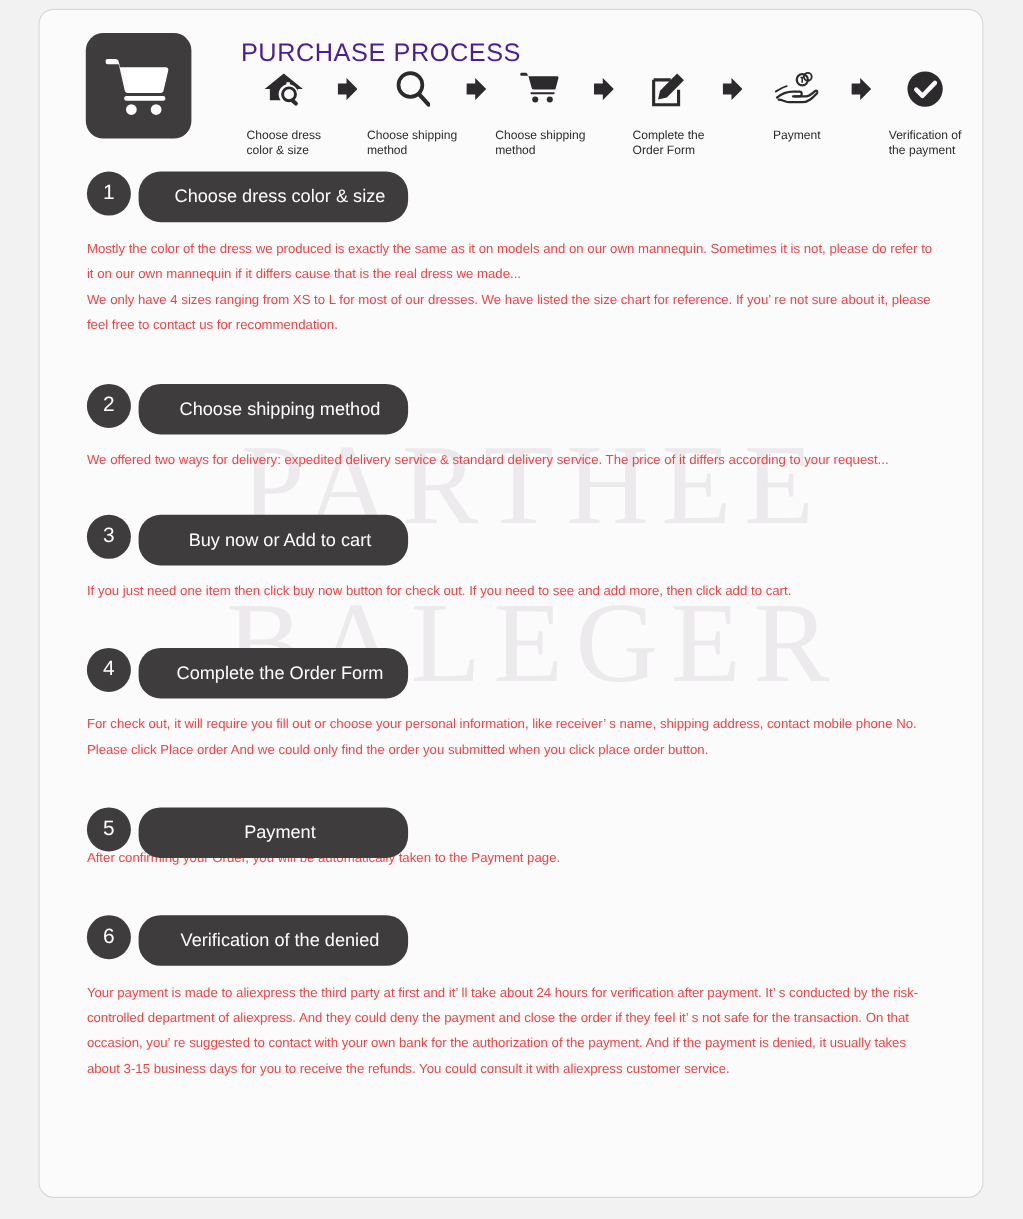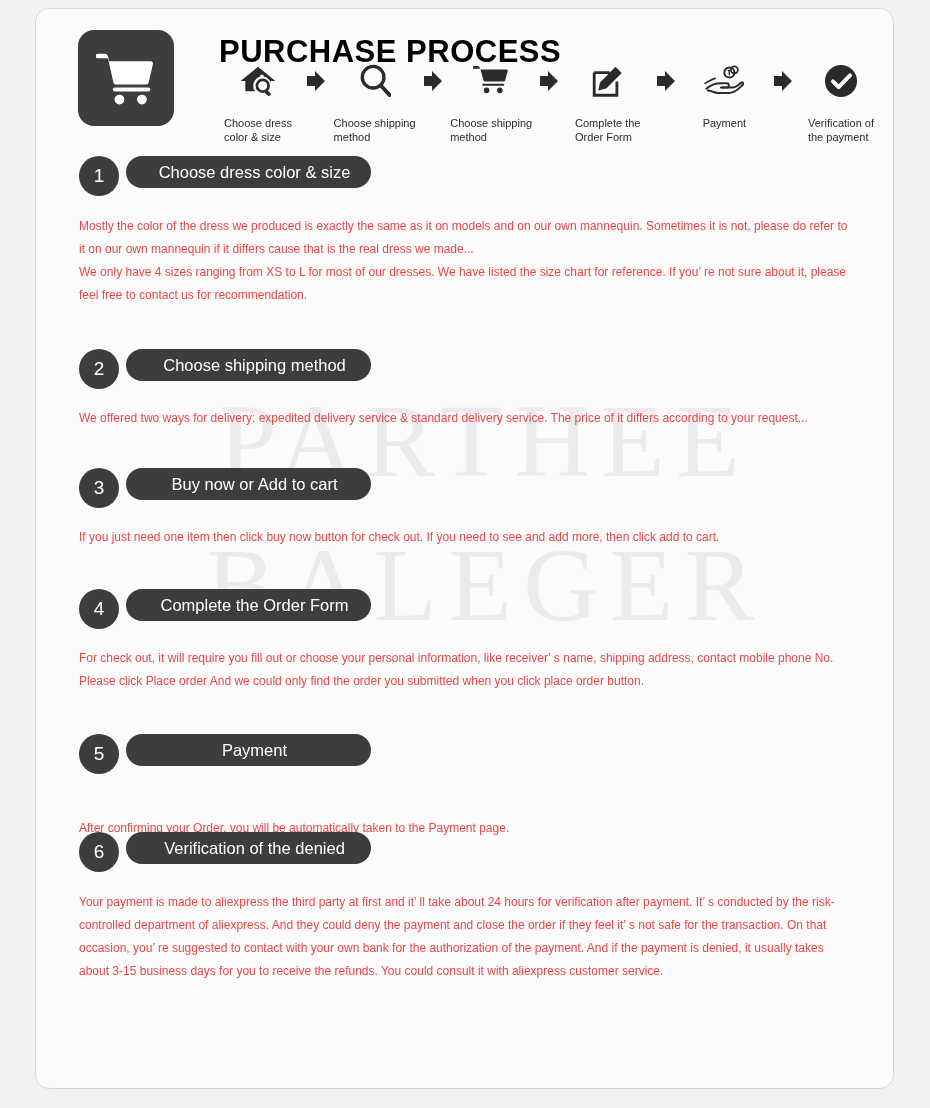--- a/index.html
+++ b/index.html
@@ -62,24 +62,24 @@
     display: flex;
     align-items: center;
     justify-content: center;
   }
   #cart-tile svg { width: 60px; height: 60px; display: block; }
 
   #title {
     position: absolute;
     left: 183px;
     top: 25px;
-    font-size: 31px;
-    font-weight: bold;
+    font-size: 23px;
+    font-weight: normal;
     letter-spacing: 0.5px;
-    color: #000000;
+    color: #4c1d95;
   }
 
   #flow {
     position: absolute;
     left: 176px;
     top: 52px;
     width: 675px;
     height: 85px;
     display: flex;
     align-items: flex-start;
@@ -134,21 +134,21 @@
     font-size: 19px;
     display: flex;
     align-items: center;
     justify-content: center;
     z-index: 3;
   }
   .pill {
     position: absolute;
     left: 47px; top: 0;
     width: 245px;
-    height: 32px;
+    height: 46px;
     border-radius: 20px;
     background: #3f3c3e;
     color: #ffffff;
     font-size: 16.5px;
     display: flex;
     align-items: center;
     justify-content: center;
     padding-left: 12px;
     box-sizing: border-box;
     z-index: 2;
@@ -328,21 +328,21 @@
       <div class="pill">Complete the Order Form</div>
     </div>
     <div class="para" style="top:638px;">
       <p>For check out, it will require you fill out or choose your personal information, like receiver’ s name, shipping address, contact mobile phone No. Please click Place order And we could only find the order you submitted when you click place order button.</p>
     </div>
 
     <div class="step-head" style="left:43px; top:725px;">
       <div class="badge">5</div>
       <div class="pill">Payment</div>
     </div>
-    <div class="para" style="top:808px;">
+    <div class="para" style="top:760px;">
       <p>After confirming your Order, you will be automatically taken to the Payment page.</p>
     </div>
 
     <div class="step-head" style="left:43px; top:823px;">
       <div class="badge">6</div>
       <div class="pill">Verification of the denied</div>
     </div>
     <div class="para" style="top:882px;">
       <p>Your payment is made to aliexpress the third party at first and it’ ll take about 24 hours for verification after payment. It’ s conducted by the risk-controlled department of aliexpress. And they could deny the payment and close the order if they feel it’ s not safe for the transaction. On that occasion, you’ re suggested to contact with your own bank for the authorization of the payment. And if the payment is denied, it usually takes about 3-15 business days for you to receive the refunds. You could consult it with aliexpress customer service.</p>
     </div>

